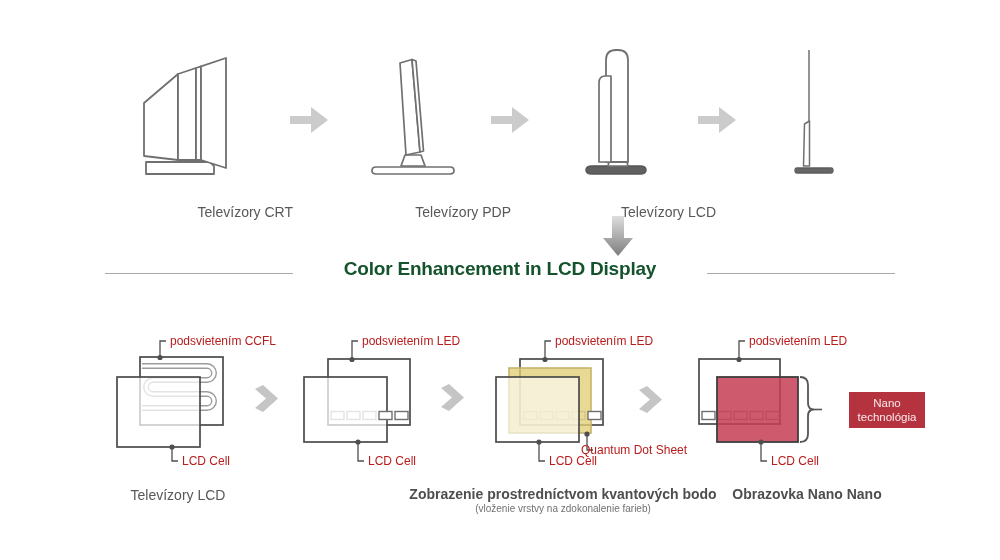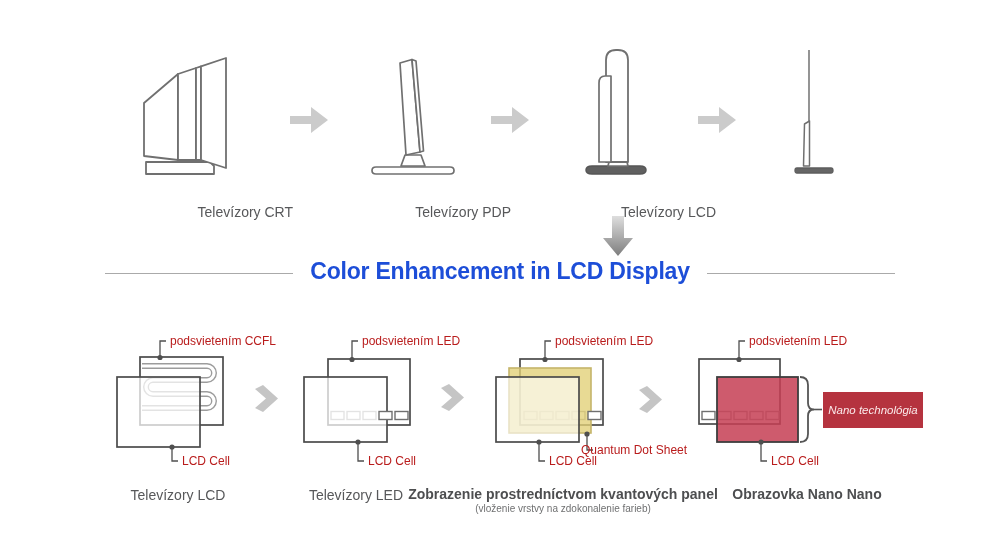--- a/index.html
+++ b/index.html
@@ -7,40 +7,40 @@
     position:relative;width:1000px;height:560px;background:#ffffff;
     font-family:"Liberation Sans", sans-serif;overflow:hidden;
   }
   #scene{position:absolute;left:0;top:0;width:1000px;height:560px;}
   .tvlabel{
     position:absolute;top:186px;width:200px;text-align:right;
     font-size:14px;color:#57585a;white-space:nowrap;margin-top:18px;
   }
   .heading{
     position:absolute;top:258px;left:0;width:1000px;text-align:center;
-    font-size:23px;font-weight:600;color:#1d4ed8;letter-spacing:-0.2px;
+    font-size:19px;font-weight:600;color:#14532d;letter-spacing:-0.2px;
   }
   .hline{position:absolute;top:273px;height:1px;background:#aaaaaa;width:188px;}
   .hline.left{left:105px;} .hline.right{left:707px;}
   .lbl{
     position:absolute;font-size:12px;color:#b91c1c;white-space:nowrap;
   }
   .cap{
     position:absolute;top:487px;font-size:14px;color:#57585a;
     text-align:center;white-space:nowrap;
   }
   .cap.bold{font-weight:bold;color:#4d4e50;top:486px;}
   .sub{
     position:absolute;top:503px;font-size:10px;color:#6f7071;
     text-align:center;white-space:nowrap;
   }
   .nano-badge{
-    position:absolute;left:823px;top:392px;width:100px;height:36px;
+    position:absolute;left:849px;top:392px;width:76px;height:36px;
     display:flex;align-items:center;justify-content:center;text-align:center;
-    font-size:11.5px;line-height:1.25;color:#fbe9ea;font-style:italic;
+    font-size:11.5px;line-height:1.25;color:#fbe9ea;
   }
 </style>
 </head>
 <body>
 
 <div id="canvas">
 
   <svg id="scene" viewBox="0 0 1000 560">
     <defs>
       <linearGradient id="gradDown" x1="0" y1="0" x2="0" y2="1">
@@ -165,26 +165,25 @@
   <div class="hline left"></div>
   <div class="heading">Color Enhancement in LCD Display</div>
   <div class="hline right"></div>
 
   <div class="lbl" style="left:170px;top:334px">podsvietením CCFL</div>
   <div class="lbl" style="left:182px;top:454px">LCD Cell</div>
   <div class="cap" style="left:78px;width:200px">Televízory LCD</div>
 
   <div class="lbl" style="left:362px;top:334px">podsvietením LED</div>
   <div class="lbl" style="left:368px;top:454px">LCD Cell</div>
-  <div class="cap" style="left:256px;width:200px">Televízory LED</div>
 
   <div class="lbl" style="left:555px;top:334px">podsvietením LED</div>
   <div class="lbl" style="left:549px;top:454px">LCD Cell</div>
   <div class="lbl" style="left:581px;top:443px">Quantum Dot Sheet</div>
-  <div class="cap bold" style="left:363px;width:400px">Zobrazenie prostredníctvom kvantových panel</div>
+  <div class="cap bold" style="left:363px;width:400px">Zobrazenie prostredníctvom kvantových bodo</div>
   <div class="sub" style="left:363px;width:400px">(vloženie vrstvy na zdokonalenie farieb)</div>
 
   <div class="lbl" style="left:749px;top:334px">podsvietením LED</div>
   <div class="lbl" style="left:771px;top:454px">LCD Cell</div>
   <div class="nano-badge" style="background-color: rgb(181, 51, 63);">Nano technológia</div>
   <div class="cap bold" style="left:657px;width:300px">Obrazovka Nano Nano</div>
 
 </div>
 
 </body></html>

